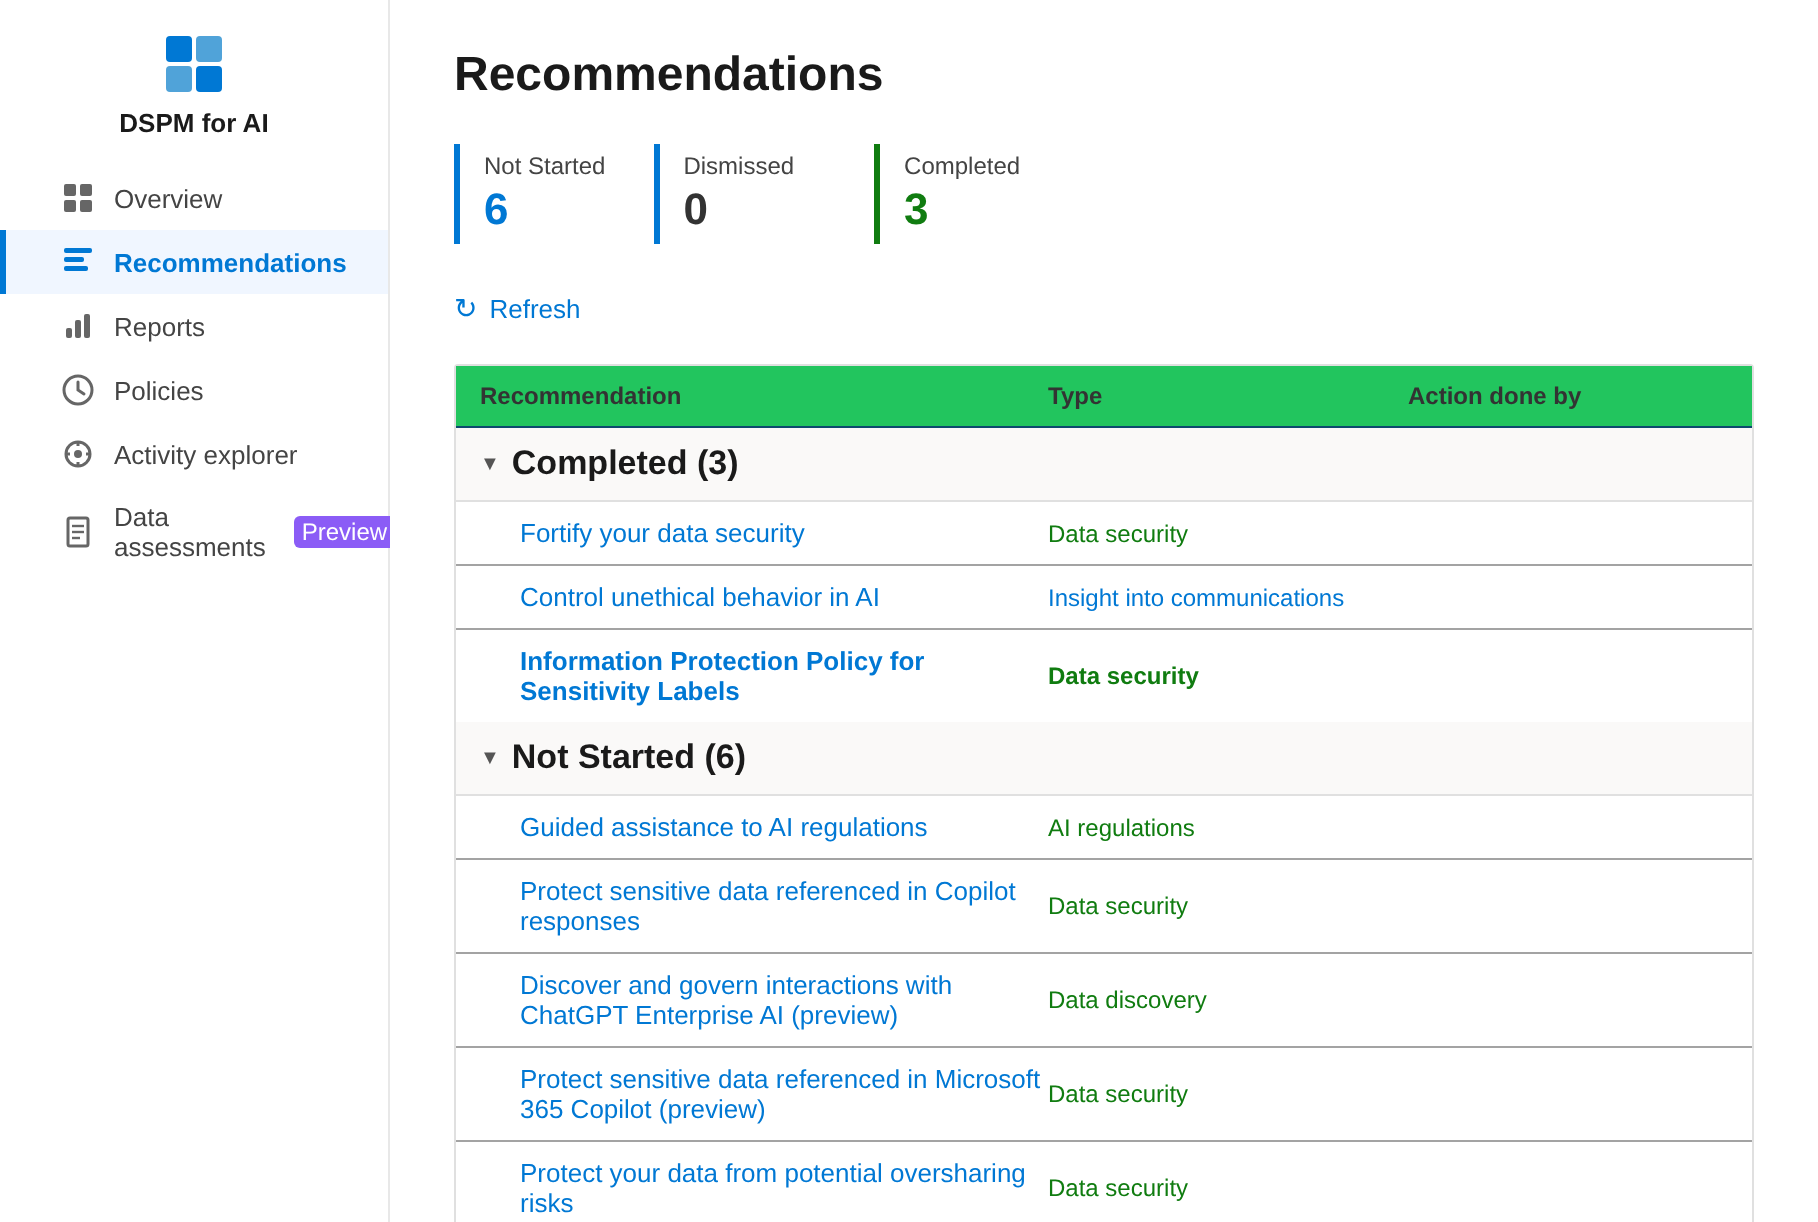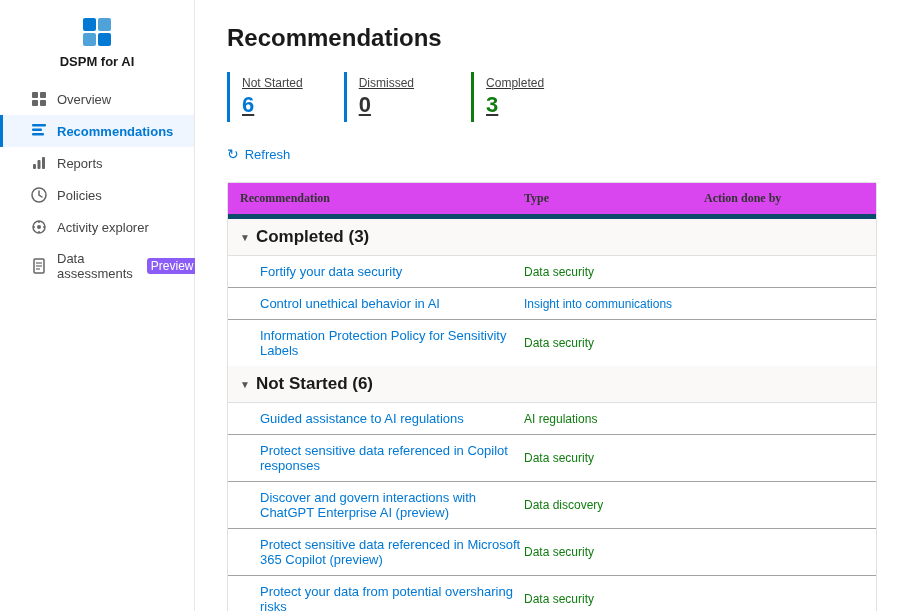--- a/index.html
+++ b/index.html
@@ -88,23 +88,22 @@
     .page-title {
       font-size: 24px;
       font-weight: 600;
       color: #1a1a1a;
       margin-bottom: 20px;
     }
 
     
     .stats-row {
       display: flex;
-      gap: 17px;
+      gap: 0;
       margin-bottom: 20px;
-      text-decoration: underline;
     }
     .stat-item {
       display: flex;
       flex-direction: column;
       padding: 4px 24px 4px 12px;
       border-left: 3px solid;
     }
     .stat-item:first-child { border-left-color: #0078d4; }
     .stat-item:nth-child(2) { border-left-color: #0078d4; margin-left: 0; }
     .stat-item:nth-child(3) { border-left-color: #107c10; margin-left: 16px; }
@@ -130,23 +129,22 @@
 
     
     .table-container {
       border: 1px solid #e0e0e0;
       border-radius: 2px;
     }
     .table-header {
       display: grid;
       grid-template-columns: 1fr 180px 160px;
       padding: 8px 12px;
-      border-bottom: 5px solid #0c4a6e;
-      background: #d946ef;
-      font-family: Liberation Serif, serif;
+      border-bottom: 1px solid #0c4a6e;
+      background: #22c55e;
     }
     .table-header-cell {
       font-size: 12px;
       font-weight: 600;
       color: #333;
     }
     .section-header {
       display: flex;
       align-items: center;
       gap: 6px;
@@ -164,21 +162,21 @@
       font-size: 10px;
       color: #555;
     }
     .table-row {
       display: grid;
       grid-template-columns: 1fr 180px 160px;
       padding: 8px 12px 8px 32px;
       border-bottom: 1px solid #a3a3a3;
       align-items: center;
     }
-    .table-row:last-child { border-bottom: none; }
+    .table-row:last-child { border-bottom: none; font-weight: bold; }
     .row-name {
       font-size: 13px;
       color: #0078d4;
       cursor: pointer;
     }
     .row-type {
       font-size: 12px;
       color: #107c10;
     }
     .row-type.blue { color: #0078d4; }

